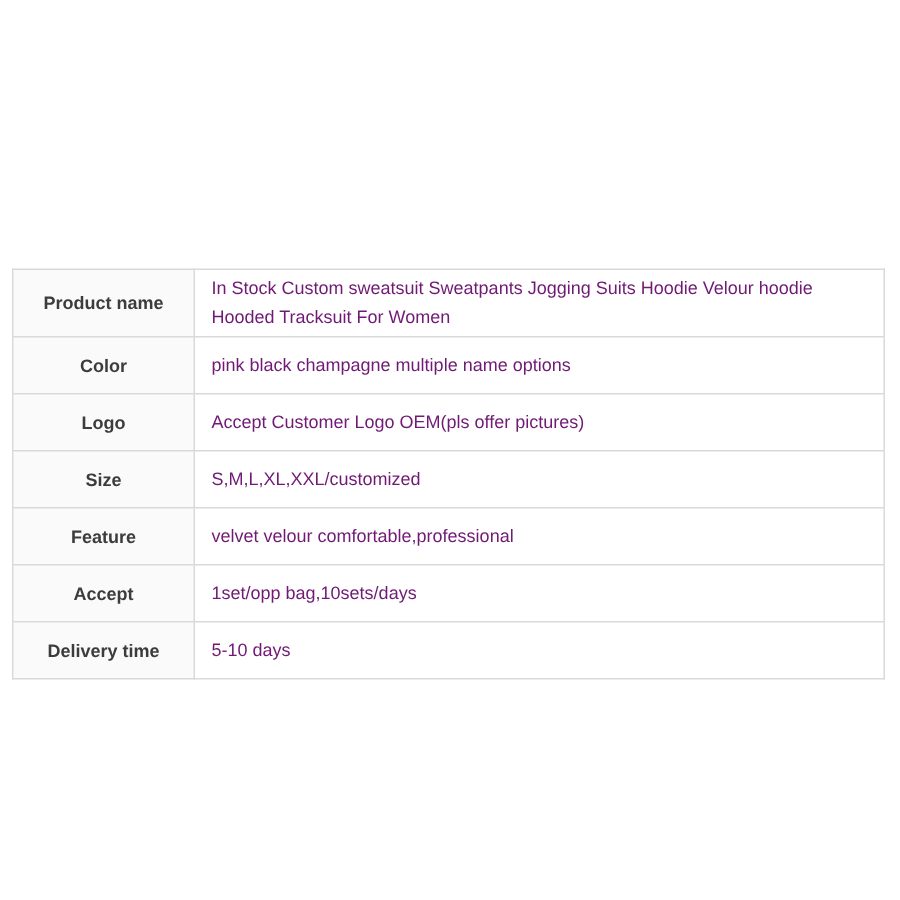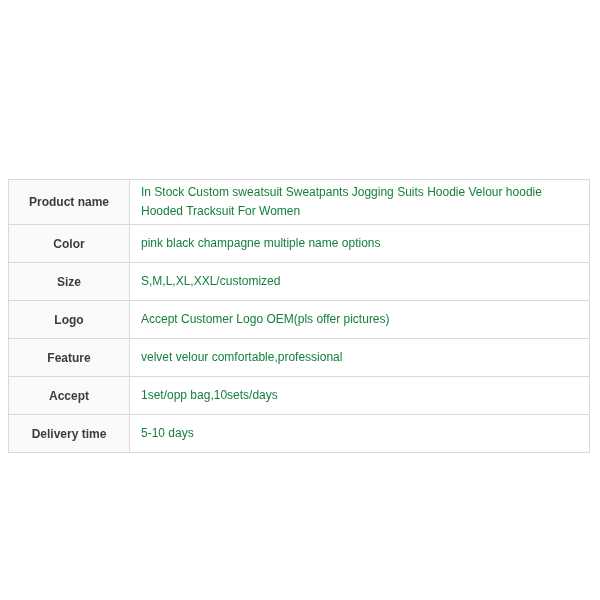--- a/index.html
+++ b/index.html
@@ -36,21 +36,21 @@
   }
   td.label-cell {
     width: 112px;
     text-align: center;
     font-weight: bold;
     color: #3c3c3c;
     background: #fafafa;
     padding: 0 4px;
   }
   td.value-cell {
-    color: #15803d;
+    color: #701a75;
     padding: 3px 6px 3px 11px;
     line-height: 19px;
     text-align: left;
   }
 </style>
 </head>
 <body>
 
 <div class="page">
   <table class="product-table">
@@ -59,27 +59,27 @@
     <td class="label-cell">Product name</td>
     <td class="value-cell">In Stock Custom sweatsuit Sweatpants Jogging Suits Hoodie Velour hoodie Hooded Tracksuit For Women</td>
   </tr>
 
   <tr class="product-row">
     <td class="label-cell">Color</td>
     <td class="value-cell">pink black champagne multiple name options</td>
   </tr>
 
   <tr class="product-row">
-    <td class="label-cell">Size</td>
-    <td class="value-cell">S,M,L,XL,XXL/customized</td>
+    <td class="label-cell">Logo</td>
+    <td class="value-cell">Accept Customer Logo OEM(pls offer pictures)</td>
   </tr>
 
   <tr class="product-row">
-    <td class="label-cell">Logo</td>
-    <td class="value-cell">Accept Customer Logo OEM(pls offer pictures)</td>
+    <td class="label-cell">Size</td>
+    <td class="value-cell">S,M,L,XL,XXL/customized</td>
   </tr>
 
   <tr class="product-row">
     <td class="label-cell">Feature</td>
     <td class="value-cell">velvet velour comfortable,professional</td>
   </tr>
 
   <tr class="product-row">
     <td class="label-cell">Accept</td>
     <td class="value-cell">1set/opp bag,10sets/days</td>

